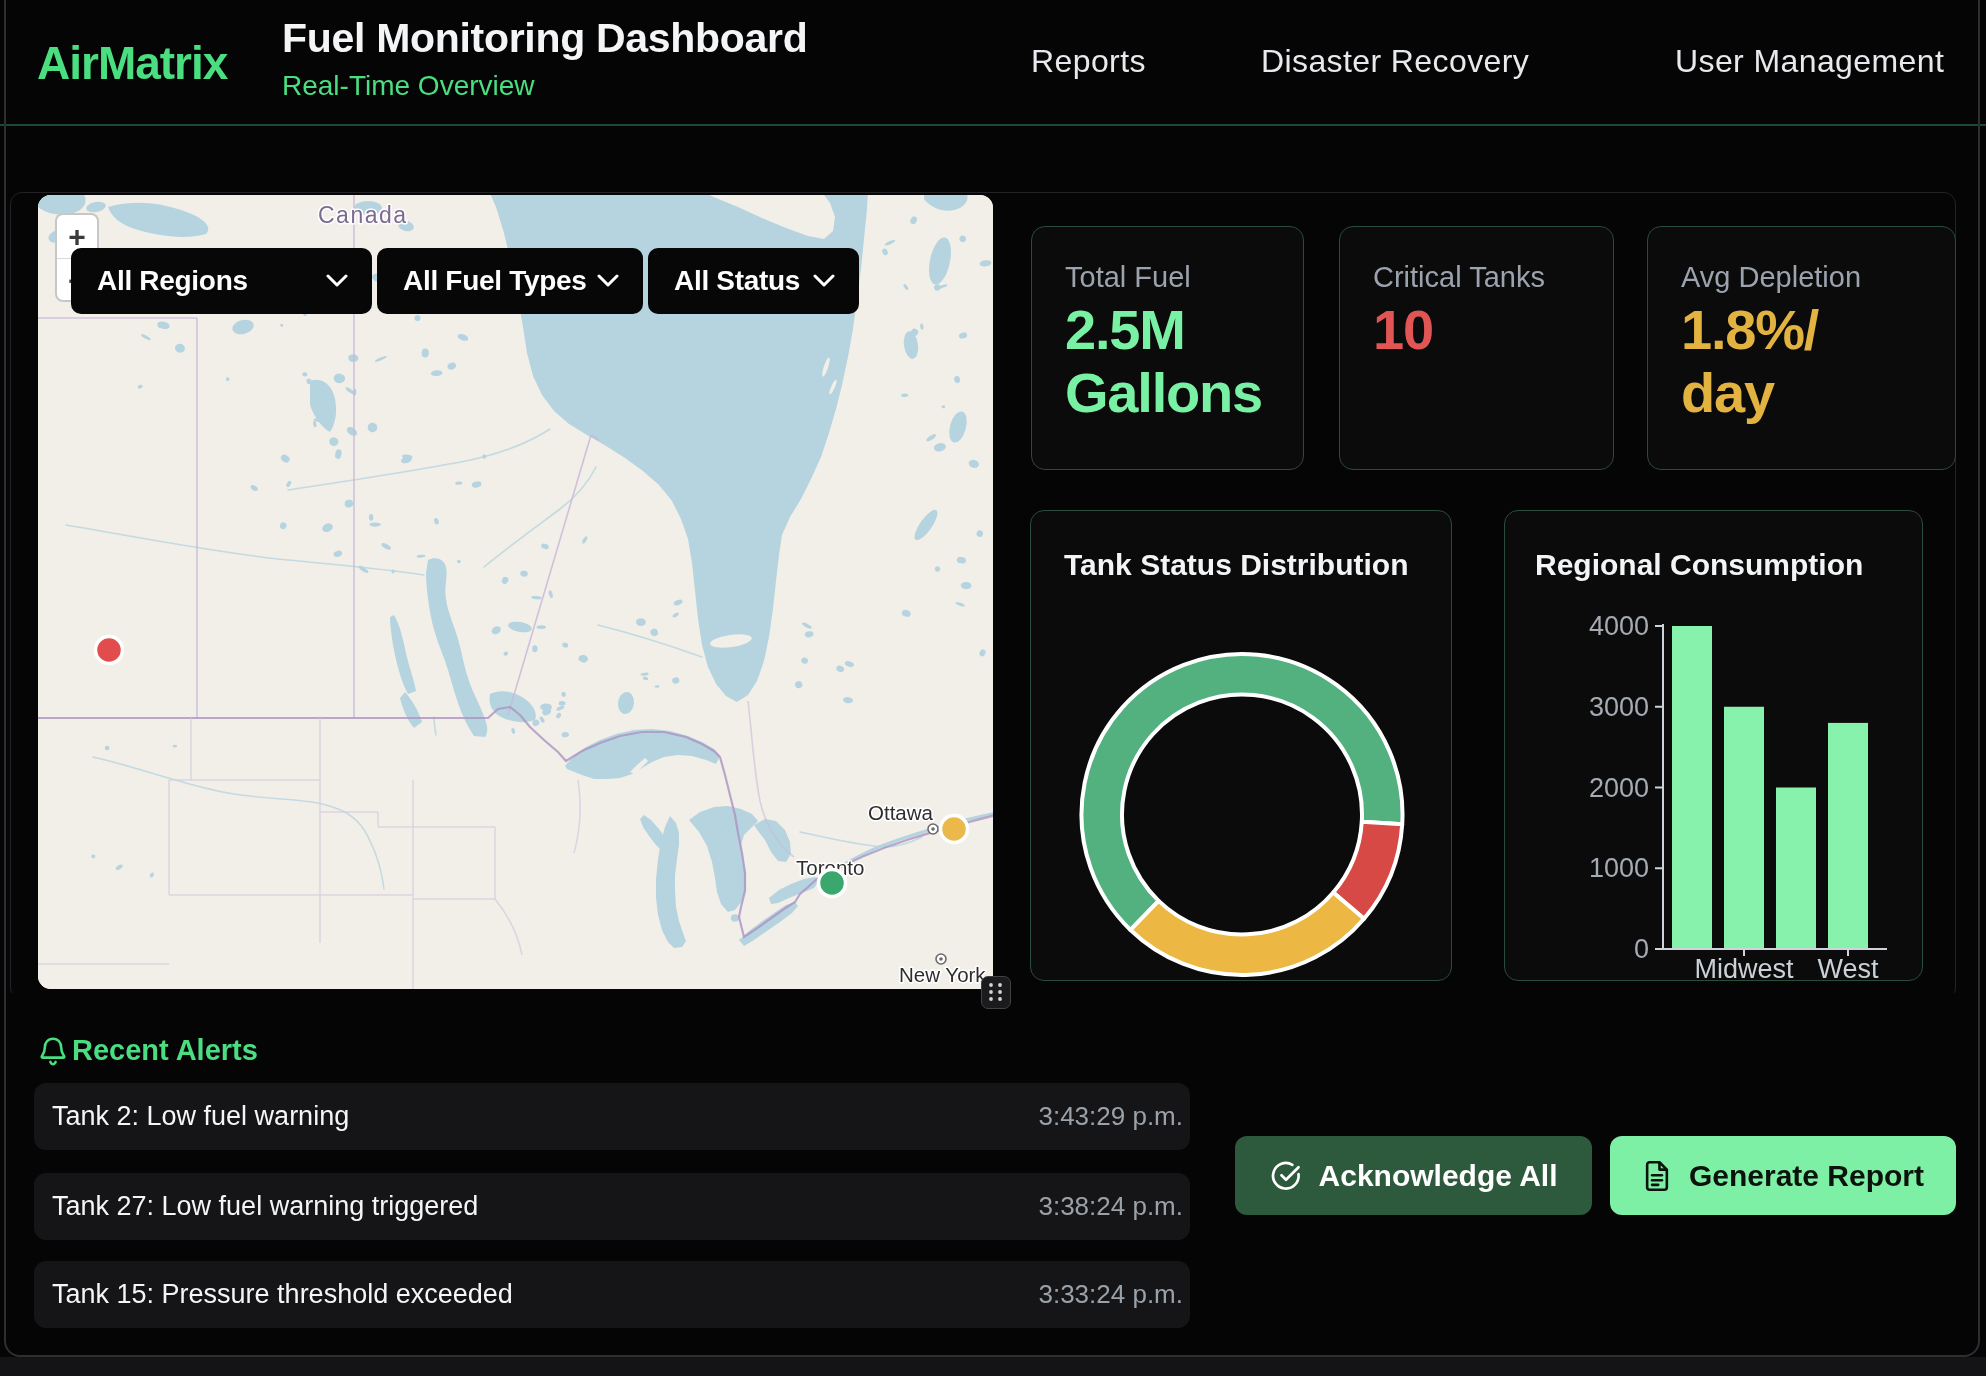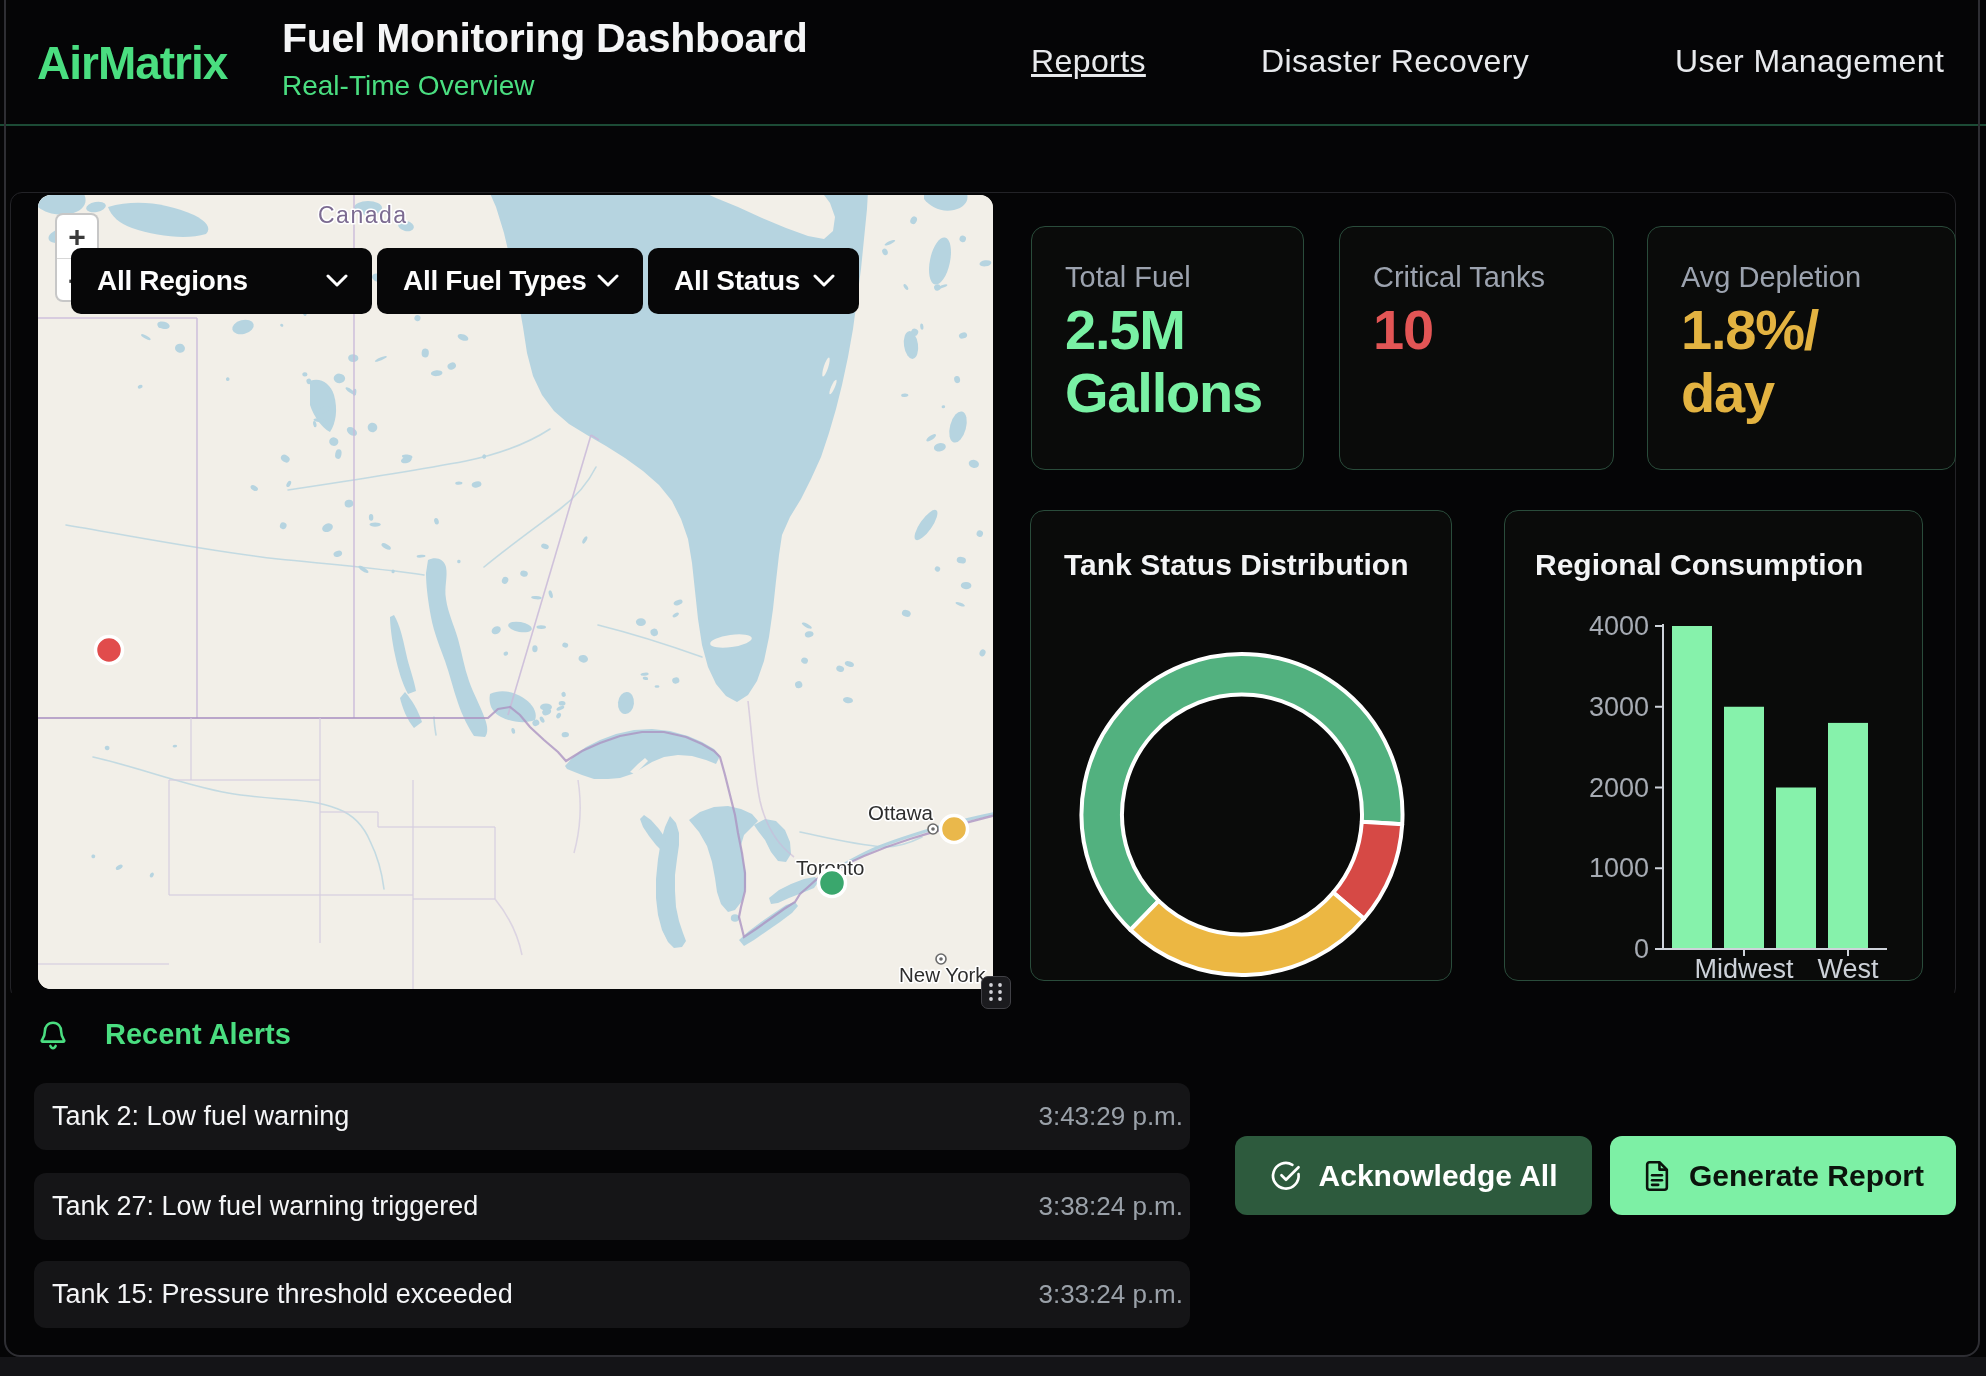--- a/index.html
+++ b/index.html
@@ -10,21 +10,21 @@
   
   .header { position:absolute; left:0; top:0; width:1986px; height:126px;
             background:#050506; border-bottom:2px solid var(--header-line); z-index:30;padding-left:48px; }
   .logo { position:absolute; left:37px; top:36px; font-size:46px; font-weight:700;
           letter-spacing:-1px; color:var(--accent); }
   .app-title { position:absolute; left:282px; top:15px; font-size:41px; font-weight:700;
                color:#f4f5f6; letter-spacing:-0.3px; }
   .app-subtitle { position:absolute; left:282px; top:70px; font-size:28px; font-weight:500;
                   color:var(--accent); }
   .nav-item { position:absolute; top:43px; font-size:32px; font-weight:400; color:#e7e9ec; letter-spacing:0.4px; cursor:pointer; }
-  .nav-0 { left:1031px;text-decoration:underline; } .nav-1 { left:1261px; } .nav-2 { left:1649px;margin-left:26px; }
+  .nav-0 { left:1031px; } .nav-1 { left:1261px; } .nav-2 { left:1649px;margin-left:26px; }
 
   
   .dash-frame { position:absolute; left:10px; top:192px; width:1946px; height:808px;
                 border:1.5px solid #232327; border-radius:12px; z-index:1; }
 
   
   .map-panel { position:absolute; left:38px; top:195px; width:955px; height:794px;
                border-radius:13px; overflow:hidden; background:#f2efe8; z-index:5; }
   .map-panel svg.basemap { position:absolute; left:0; top:0; }
   .zoom-ctl { position:absolute; left:17px; top:18px; width:44px; height:89px;
@@ -55,21 +55,21 @@
   .card-donut .chart-title { left:33px; }
   .card-bars  .chart-title { left:30px; }
   .chart-card svg.chart { position:absolute; left:0; top:0; }
 
   
   .grip { position:absolute; left:981px; top:976px; width:30px; height:33px; background:#1b1b1e;
           border:1.5px solid #414146; border-radius:7px; z-index:20; cursor:grab; }
 
   
   .alerts { position:absolute; left:0; top:993px; width:1986px; height:364px; background:#050506; z-index:10; }
-  .alerts-head { position:absolute; left:40px; top:25px; display:flex; align-items:center; gap:39px; }
+  .alerts-head { position:absolute; left:40px; top:41px; display:flex; align-items:center; gap:6px; }
   .alerts-title { font-size:29px; font-weight:700; color:var(--accent); }
   .alert-row { position:absolute; left:34px; width:1156px; height:67px; background:#151517;
                border-radius:12px; display:flex; align-items:center; padding:0 7px 0 18px; }
   .row-0 { top:90px; } .row-1 { top:180px; } .row-2 { top:268px;gap:16px; }
   .alert-msg { flex:1; font-size:27px; font-weight:500; color:#f4f5f7; }
   .alert-time { font-size:26px; font-weight:400; color:#9aa1a9; }
 
   
   .btn { position:absolute; top:143px; height:79px; border:none; border-radius:12px;
          display:flex; align-items:center; justify-content:center; gap:17px;

